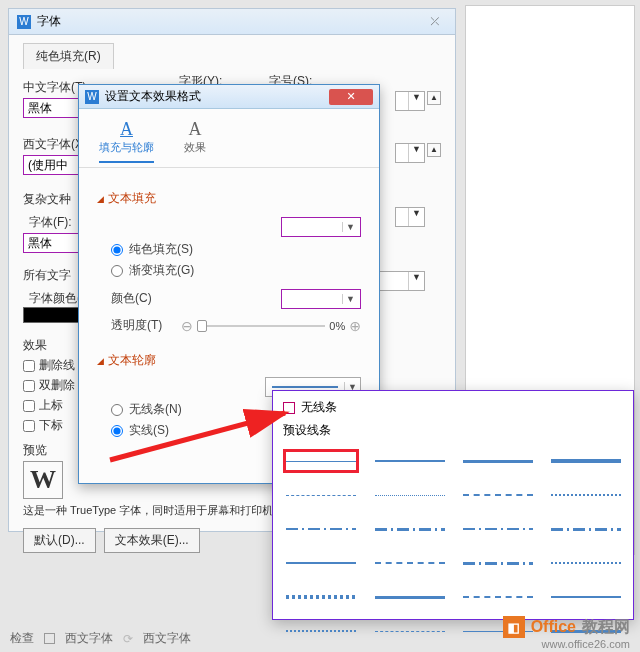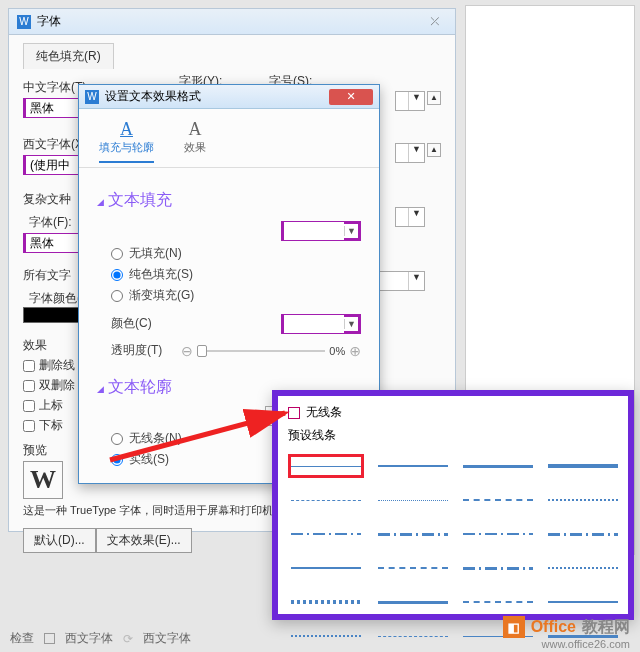--- a/index.html
+++ b/index.html
@@ -10,61 +10,61 @@
     .font-dialog { position: absolute; left: 8px; top: 8px; width: 448px; height: 524px; background: #fafafa; border: 1px solid #b8c8d8; }
     .font-title { background: linear-gradient(#e8f0f8,#d8e8f8); height: 26px; border-bottom: 1px solid #b8c8d8; display: flex; align-items: center; padding: 0 8px; font-size: 12px; }
     .font-title .icon { width:14px; height:14px; background:#2b7cd3; margin-right:6px; color:#fff; display:flex; align-items:center; justify-content:center; font-size:10px; }
     .font-title .spacer { flex:1; }
     .font-title .win-ctrl { width:24px; text-align:center; font-size:11px; color:#555; cursor:pointer; }
     .font-body { padding: 8px 14px; font-size: 12px; color: #333; position: relative; }
     .tabs { display:flex; gap:2px; margin-bottom:10px; }
     .tab { padding:4px 12px; border:1px solid #ccc; background:#f4f4f4; border-bottom:none; font-size:12px; }
     .tab.active { background:#fff; }
     .row-label { margin-top:6px; font-size:12px; }
-    .combo { display:inline-flex; align-items:center; border:3px solid #a21caf; background:#fff; height:20px; margin-top:2px; }
+    .combo { display:inline-flex; align-items:center; border:1px solid #a21caf; background:#fff; height:20px; margin-top:2px; }
     .combo input { border:none; outline:none; padding:0 4px; font-size:12px; width:60px; height:18px; }
     .combo .drop { width:16px; text-align:center; border-left:1px solid #ccc; font-size:9px; color:#555; }
     .checkbox-row { display:flex; align-items:center; gap:4px; margin:3px 0; font-size:12px; }
     .checkbox-row input { width:12px; height:12px; }
     .section-label { margin-top:8px; font-size:12px; }
     .color-swatch { width:70px; height:16px; background:#000; border:1px solid #666; }
     .preview-box { border:1px solid #999; width:40px; height:38px; margin-top:2px; display:flex; align-items:center; justify-content:center; font-size:26px; font-weight:bold; font-family: "Times New Roman"; }
     .bottom-note { font-size:11px; margin-top:4px; color:#333; }
-    .font-btns { display:flex; margin-top:10px; }
+    .font-btns { display:flex; gap:8px; margin-top:10px; }
     .btn { border:1px solid #999; padding:3px 10px; font-size:12px; background:#f4f4f4; cursor:pointer; }
     .wide-combo { position:absolute; right:30px; border:1px solid #aaa; width:30px; height:20px; background:#fff; display:flex; }
     .wide-combo .drop { margin-left:auto; width:16px; border-left:1px solid #ccc; font-size:9px; text-align:center; }
     .scroll-up { position:absolute; right:14px; width:14px; height:14px; border:1px solid #aaa; font-size:8px; text-align:center; line-height:12px; }
 
     .text-effect-dialog { position:absolute; left:78px; top:84px; width:302px; height:400px; background:#fcfcfc; border:1px solid #4a8cc7; box-shadow:0 4px 12px rgba(0,0,0,0.3); }
     .te-title { height:24px; background:linear-gradient(#eaf2fb,#d0e4f7); border-bottom:1px solid #a8c8e0; display:flex; align-items:center; padding:0 6px; font-size:12px; }
     .te-title .icon { width:14px; height:14px; background:#2b7cd3; margin-right:6px; display:flex; align-items:center; justify-content:center; color:#fff; font-size:10px;}
     .te-title .spacer { flex:1; }
     .te-close { width:44px; height:16px; background:#d9534f; color:#fff; font-size:11px; text-align:center; line-height:15px; border-radius:2px; cursor:pointer; }
     .te-tabs { display:flex; padding:10px 20px 4px; gap:30px; border-bottom:1px solid #ddd; }
     .te-tab { display:flex; flex-direction:column; align-items:center; font-size:11px; color:#666; cursor:pointer; padding-bottom:6px; }
     .te-tab.active { color:#2b7cd3; border-bottom:2px solid #2b7cd3; }
     .te-tab .a-icon { font-size:18px; font-family: serif; }
     .te-content { padding:12px 18px; font-size:12px; color:#444; }
-    .te-section-title { color:#8b5cf6; font-size:16px; margin:10px 0 8px; cursor:pointer; }
+    .te-section-title { color:#c2410c; font-size:12px; margin:10px 0 8px; cursor:pointer; }
     .te-section-title::before { content:"◢"; font-size:9px; margin-right:4px; display:inline-block;  }
     .radio-row { display:flex; align-items:center; gap:6px; margin:4px 0 4px 14px; font-size:12px; }
     .radio-row input { width:12px; height:12px; }
     .prop-row { display:flex; align-items:center; margin:8px 0 0 14px; font-size:12px; }
     .prop-row .label { width:70px; }
     .prop-row .combo { margin-left:auto; }
     .slider { flex:1; display:flex; align-items:center; margin-left:auto; gap:4px; }
     .slider .track { flex:1; height:2px; background:#ccc; position:relative; }
     .slider .thumb { position:absolute; left:0; top:-5px; width:10px; height:12px; background:#fff; border:1px solid #999; border-radius:2px; }
     .slider .pct { font-size:11px; }
     .line-combo { width:96px; height:20px; border:1px solid #aaa; background:#fff; display:flex; align-items:center; margin-left:auto; }
     .line-combo .preview { flex:1; height:2px; background:#4a84c4; margin:0 6px; }
     .line-combo .drop { width:16px; border-left:1px solid #ccc; font-size:9px; text-align:center; color:#555; }
 
-    .line-flyout { position:absolute; left:272px; top:390px; width:362px; height:230px; background:#fff; border:6px solid #6d28d9; box-shadow:0 4px 14px rgba(0,0,0,0.25); padding:6px; font-size:12px; }
+    .line-flyout { position:absolute; left:272px; top:390px; width:362px; height:230px; background:#fff; border:1px solid #6d28d9; box-shadow:0 4px 14px rgba(0,0,0,0.25); padding:6px; font-size:12px; }
     .lf-no-line { display:flex; align-items:center; gap:6px; padding:2px 4px; font-size:12px; }
     .lf-no-line .sq { width:12px; height:12px; border:1px solid #b06; }
     .lf-preset { padding:2px 4px; margin-top:2px; font-size:12px; }
     .lf-grid { display:grid; grid-template-columns: repeat(4, 1fr); gap:10px 14px; padding:8px 4px; }
     .lf-cell { height:24px; display:flex; align-items:center; justify-content:center; }
     .lf-cell.selected { border:3px solid #e23; }
     .lf-line { width:70px; border-top-color:#4a84c4; }
     .solid1 { border-top:1px solid #4a84c4; }
     .solid2 { border-top:2px solid #4a84c4; }
     .solid3 { border-top:3px solid #4a84c4; }
@@ -190,24 +190,20 @@
   <div class="te-content">
     <div class="te-section-title">文本填充</div>
     <div class="prop-row" style="margin-top:2px;">
       <span></span>
       <div class="combo" style="width:80px;">
           <input style="width: 60px;">
           <div class="drop">▼</div>
         </div>
     </div>
     <div class="radio-row">
-        <input type="radio" name="fill" style="">
-        <span>无填充(N)</span>
-      </div>
-    <div class="radio-row">
         <input type="radio" name="fill" checked="" style="">
         <span>纯色填充(S)</span>
       </div>
     <div class="radio-row">
         <input type="radio" name="fill" style="">
         <span>渐变填充(G)</span>
       </div>
     <div class="prop-row">
       <span class="label">颜色(C)</span>
       <div class="combo" style="width:80px;">

